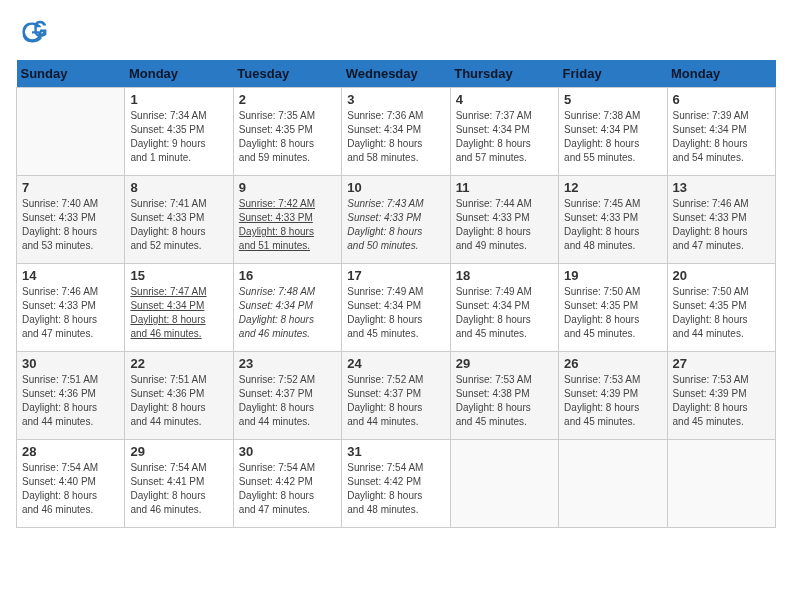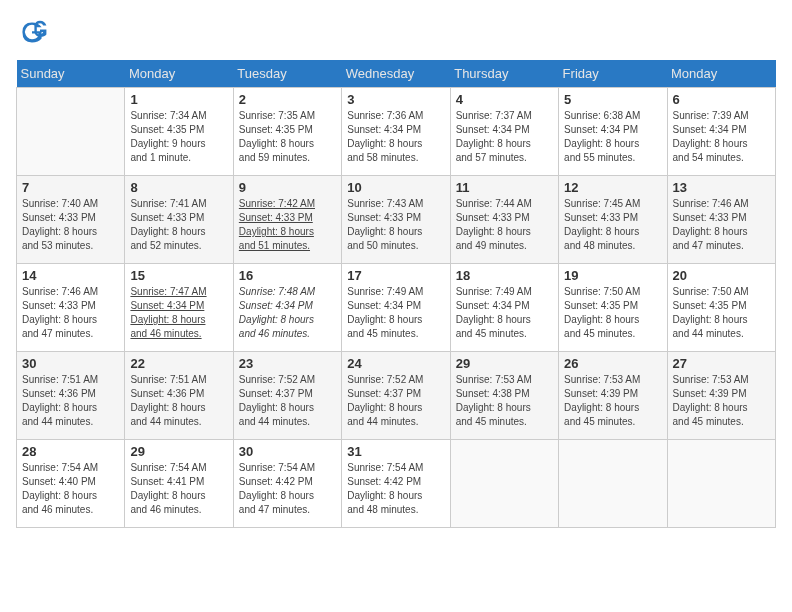--- a/index.html
+++ b/index.html
@@ -52,25 +52,25 @@
       font-size: 14px;
       color: #555;
     }
     table {
       width: 100%;
       border-collapse: collapse;
       table-layout: fixed;
     }
     th {
       background-color: #2979c4;
-      color: #e5e5e5;
+      color: #0f172a;
       font-size: 13px;
       padding: 6px 4px;
       text-align: left;
-      font-weight: normal;
+      font-weight: bold;
     }
     td {
       border: 1px solid #ccc;
       vertical-align: top;
       padding: 4px 5px;
       font-size: 10.5px;
       color: #333;
       height: 88px;
     }
     td.empty {
@@ -152,21 +152,21 @@
         </td>
         <td>
           <span class="day-number">4</span>
           <div class="day-info" style="white-space: pre-line;">Sunrise: 7:37 AM
 Sunset: 4:34 PM
 Daylight: 8 hours
 and 57 minutes.</div>
         </td>
         <td>
           <span class="day-number">5</span>
-          <div class="day-info" style="white-space: pre-line;">Sunrise: 6:38 AM
+          <div class="day-info" style="white-space: pre-line;">Sunrise: 7:38 AM
 Sunset: 4:34 PM
 Daylight: 8 hours
 and 55 minutes.</div>
         </td>
         <td>
           <span class="day-number">6</span>
           <div class="day-info" style="white-space: pre-line;">Sunrise: 7:39 AM
 Sunset: 4:34 PM
 Daylight: 8 hours
 and 54 minutes.</div>
@@ -189,21 +189,21 @@
         </td>
         <td>
           <span class="day-number">9</span>
           <div class="day-info" style="white-space: pre-line; text-decoration: underline;">Sunrise: 7:42 AM
 Sunset: 4:33 PM
 Daylight: 8 hours
 and 51 minutes.</div>
         </td>
         <td>
           <span class="day-number">10</span>
-          <div class="day-info" style="white-space: pre-line;">Sunrise: 7:43 AM
+          <div class="day-info" style="white-space: pre-line; font-style: italic;">Sunrise: 7:43 AM
 Sunset: 4:33 PM
 Daylight: 8 hours
 and 50 minutes.</div>
         </td>
         <td>
           <span class="day-number">11</span>
           <div class="day-info" style="white-space: pre-line;">Sunrise: 7:44 AM
 Sunset: 4:33 PM
 Daylight: 8 hours
 and 49 minutes.</div>

